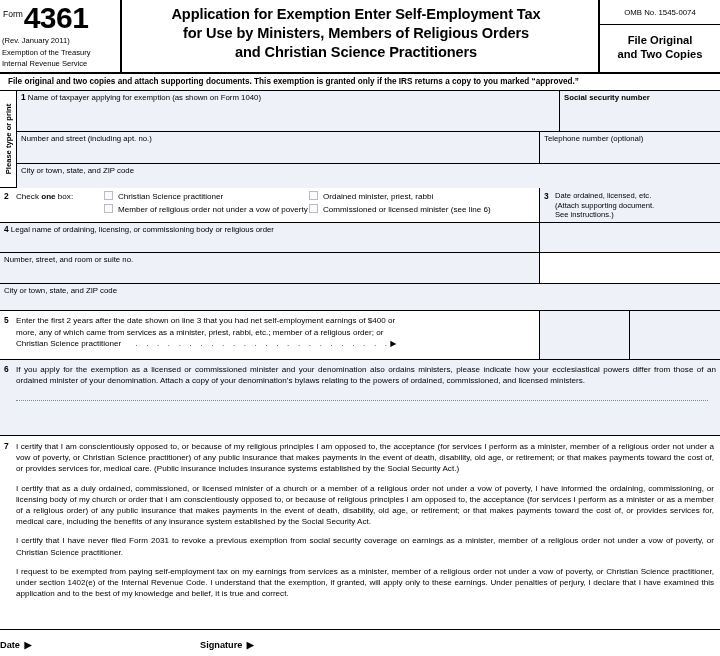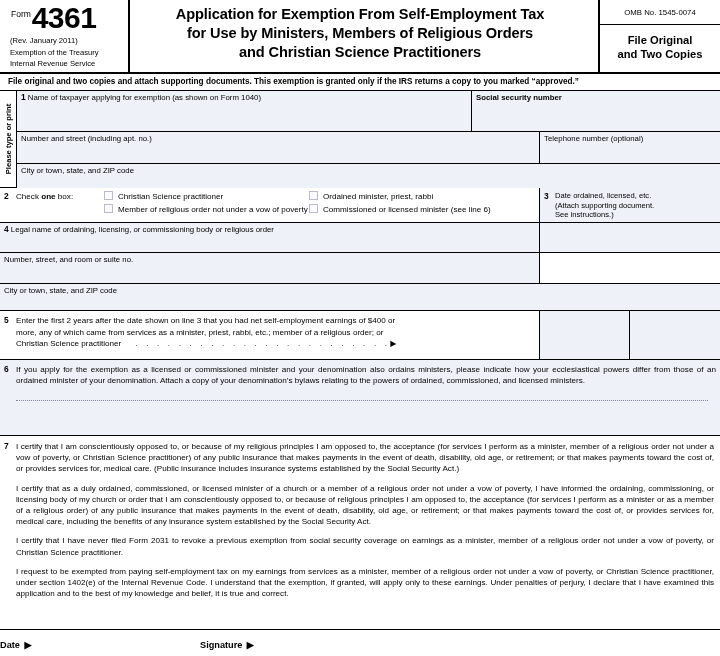--- a/index.html
+++ b/index.html
@@ -35,21 +35,20 @@
     border-bottom: 2px solid #000;
     height: 74px;
     box-sizing: border-box;
   }
   #header-left {
     width: 122px;
     box-sizing: border-box;
     border-right: 2px solid #000;
     padding: 3px 4px 0 2px;
     position: relative;
-    margin-left: 8px;
   }
   .form-word {
     font-size: 8.5px;
     position: absolute;
     left: 3px;
     top: 9px;
     letter-spacing: 0;
   }
   .form-number {
     font-size: 30px;
@@ -185,21 +184,21 @@
 
     <div id="header-left">
       <div class="form-word">Form</div>
       <div class="form-number">4361</div>
       <div class="rev-line">(Rev. January 2011)</div>
       <div class="dept-line">Exemption of the Treasury</div>
       <div class="dept-line">Internal Revenue Service</div>
     </div>
 
     <div id="header-center">
-      <div class="title-line">Application for Exemption From Self-Employment Tax</div>
+      <div class="title-line">Application for Exemption Enter Self-Employment Tax</div>
       <div class="title-line">for Use by Ministers, Members of Religious Orders</div>
       <div class="title-line">and Christian Science Practitioners</div>
     </div>
 
     <div id="header-right">
       <div class="omb">OMB No. 1545-0074</div>
       <div class="file-orig">
         <div>File Original</div>
         <div>and Two Copies</div>
       </div>
@@ -210,21 +209,21 @@
 
   <div class="row" style="height:96px; border-bottom:1px solid #000;">
 
     <div id="typeprint">
       <span>Please type or print</span>
     </div>
 
     <div style="flex:1;">
 
       <div class="row bdr-b" style="height:40px;">
-        <div class="cell bdr-r fill" style="width:455px;">
+        <div class="cell bdr-r fill" style="width:543px;">
           <div class="field-label">
             <span class="num">1</span>
             <span>Name of taxpayer applying for exemption (as shown on Form 1040)</span>
           </div>
           <div style="font-size:9px;padding-left:6px;"></div>
         </div>
         <div class="cell fill" style="flex:1;">
           <div class="field-label bold">Social security number</div>
           <div style="font-size:9px;padding-left:6px;"></div>
         </div>

